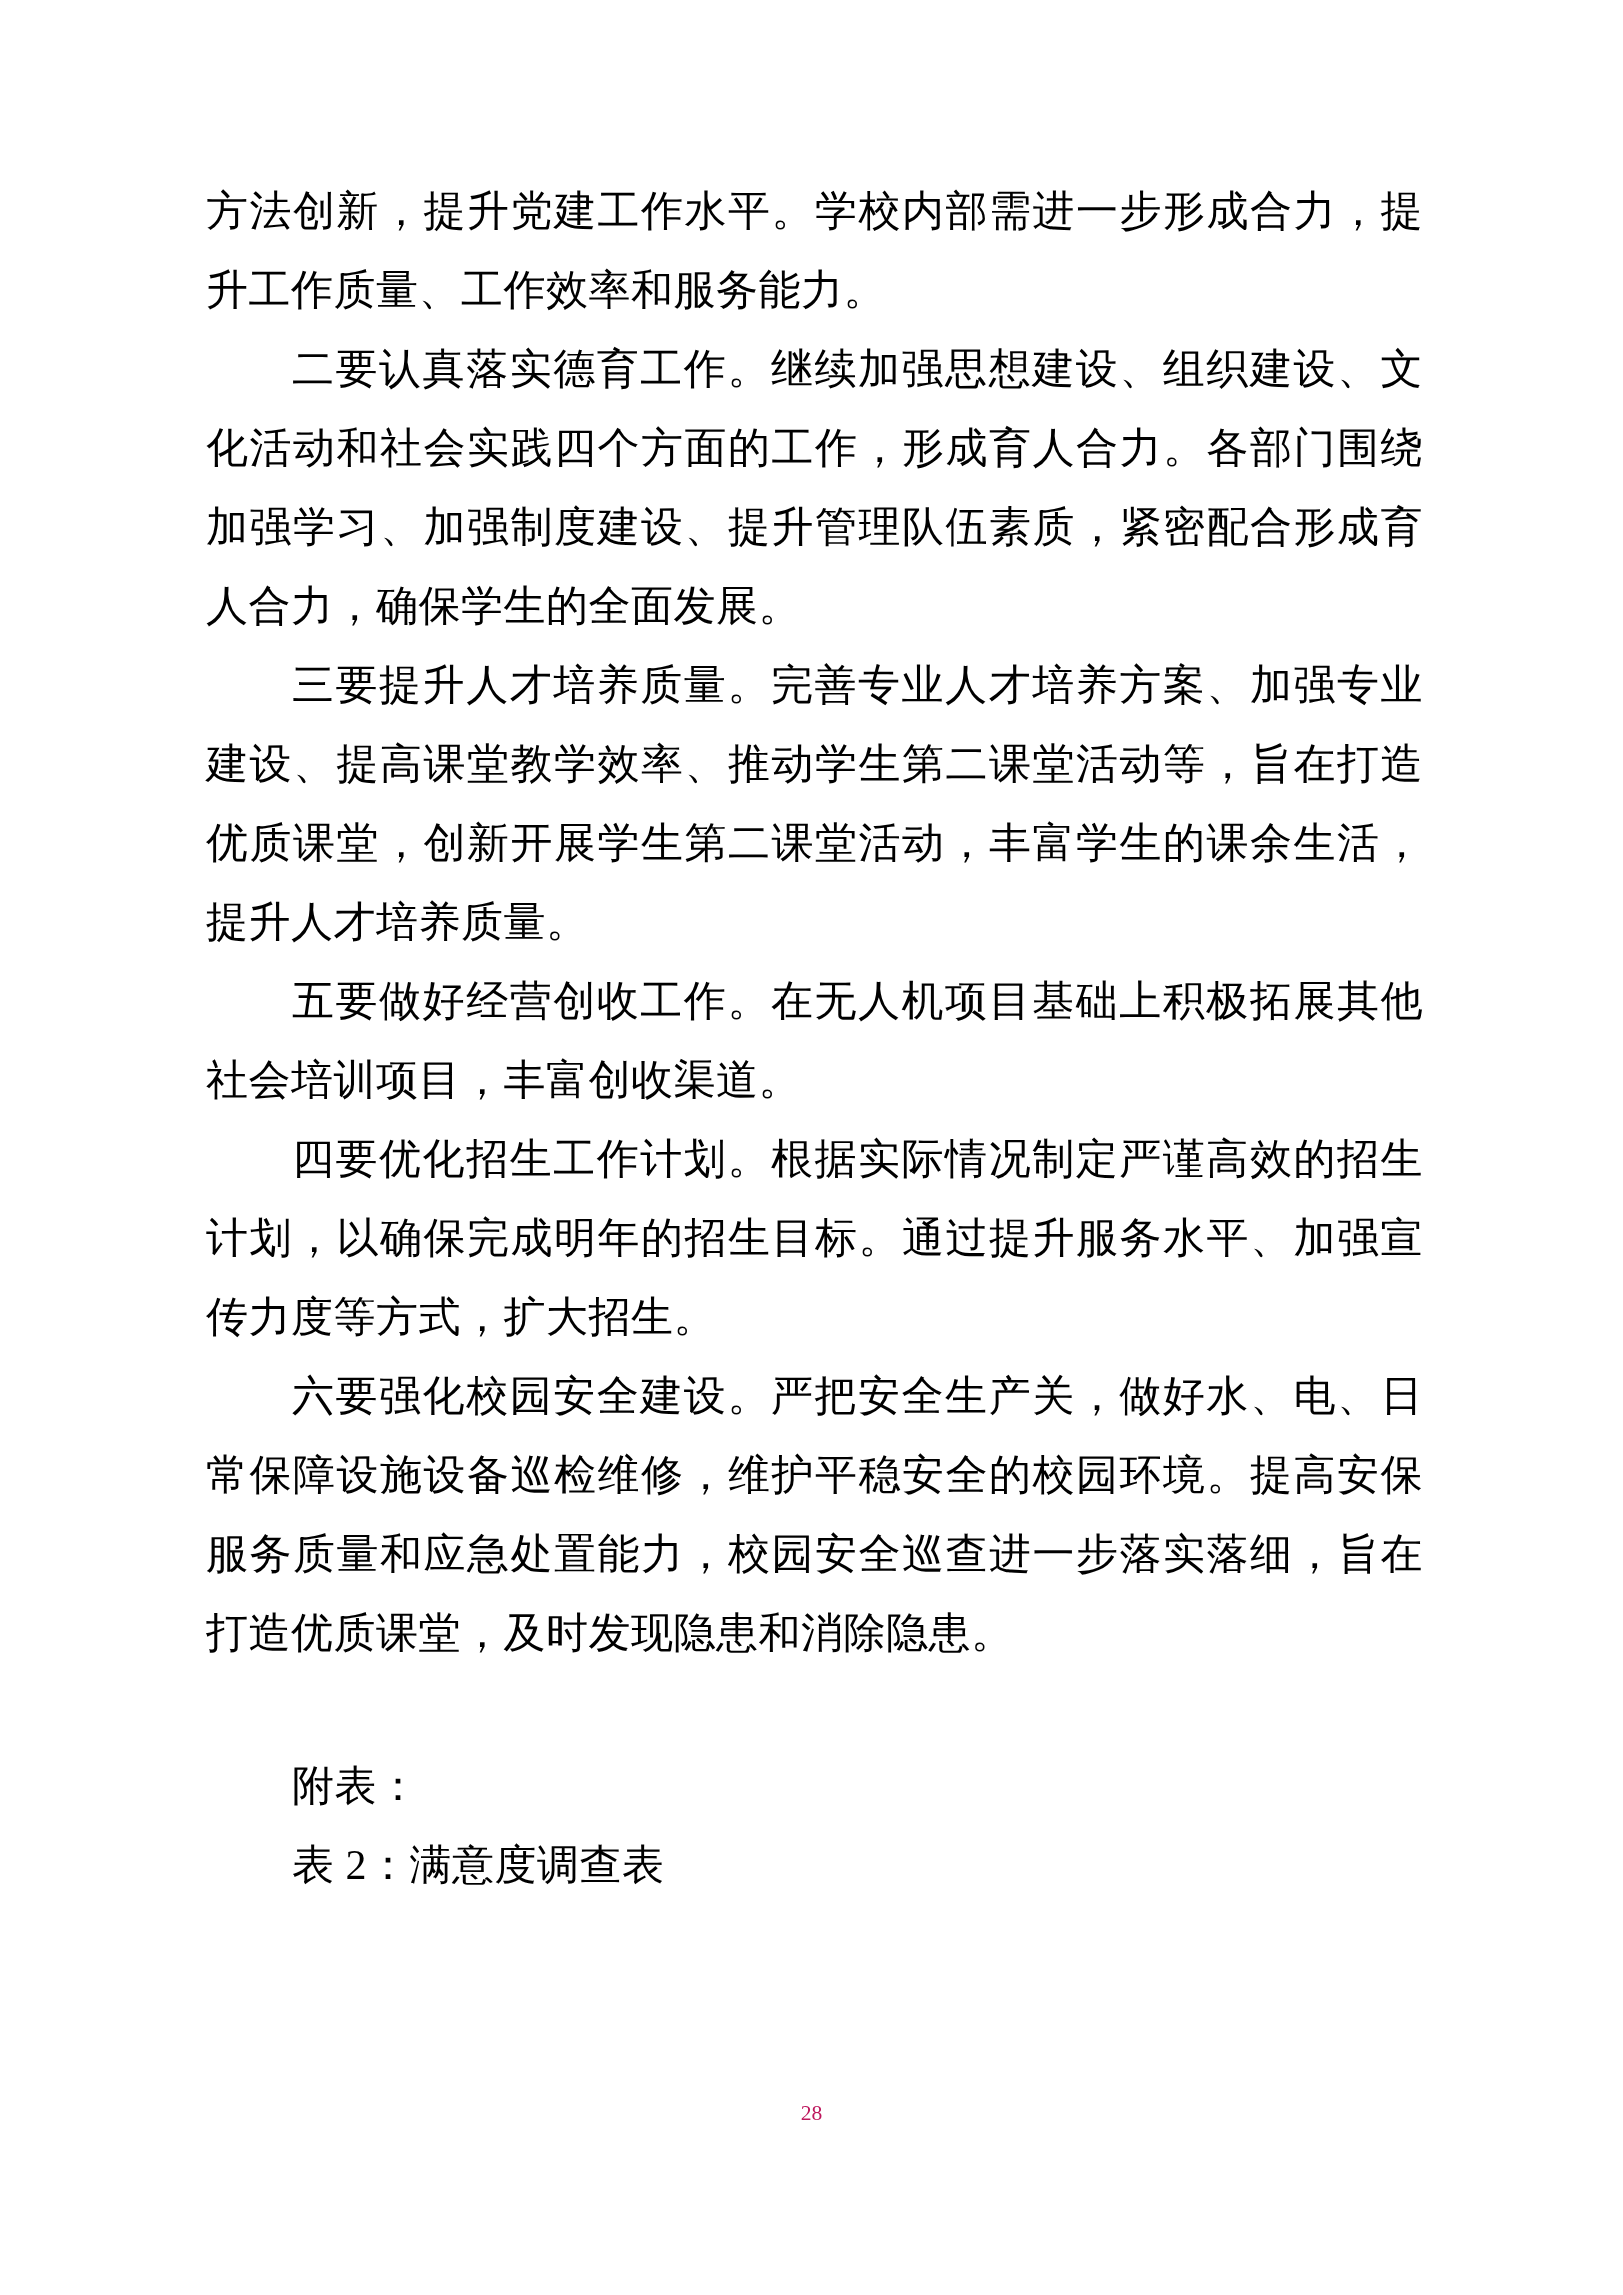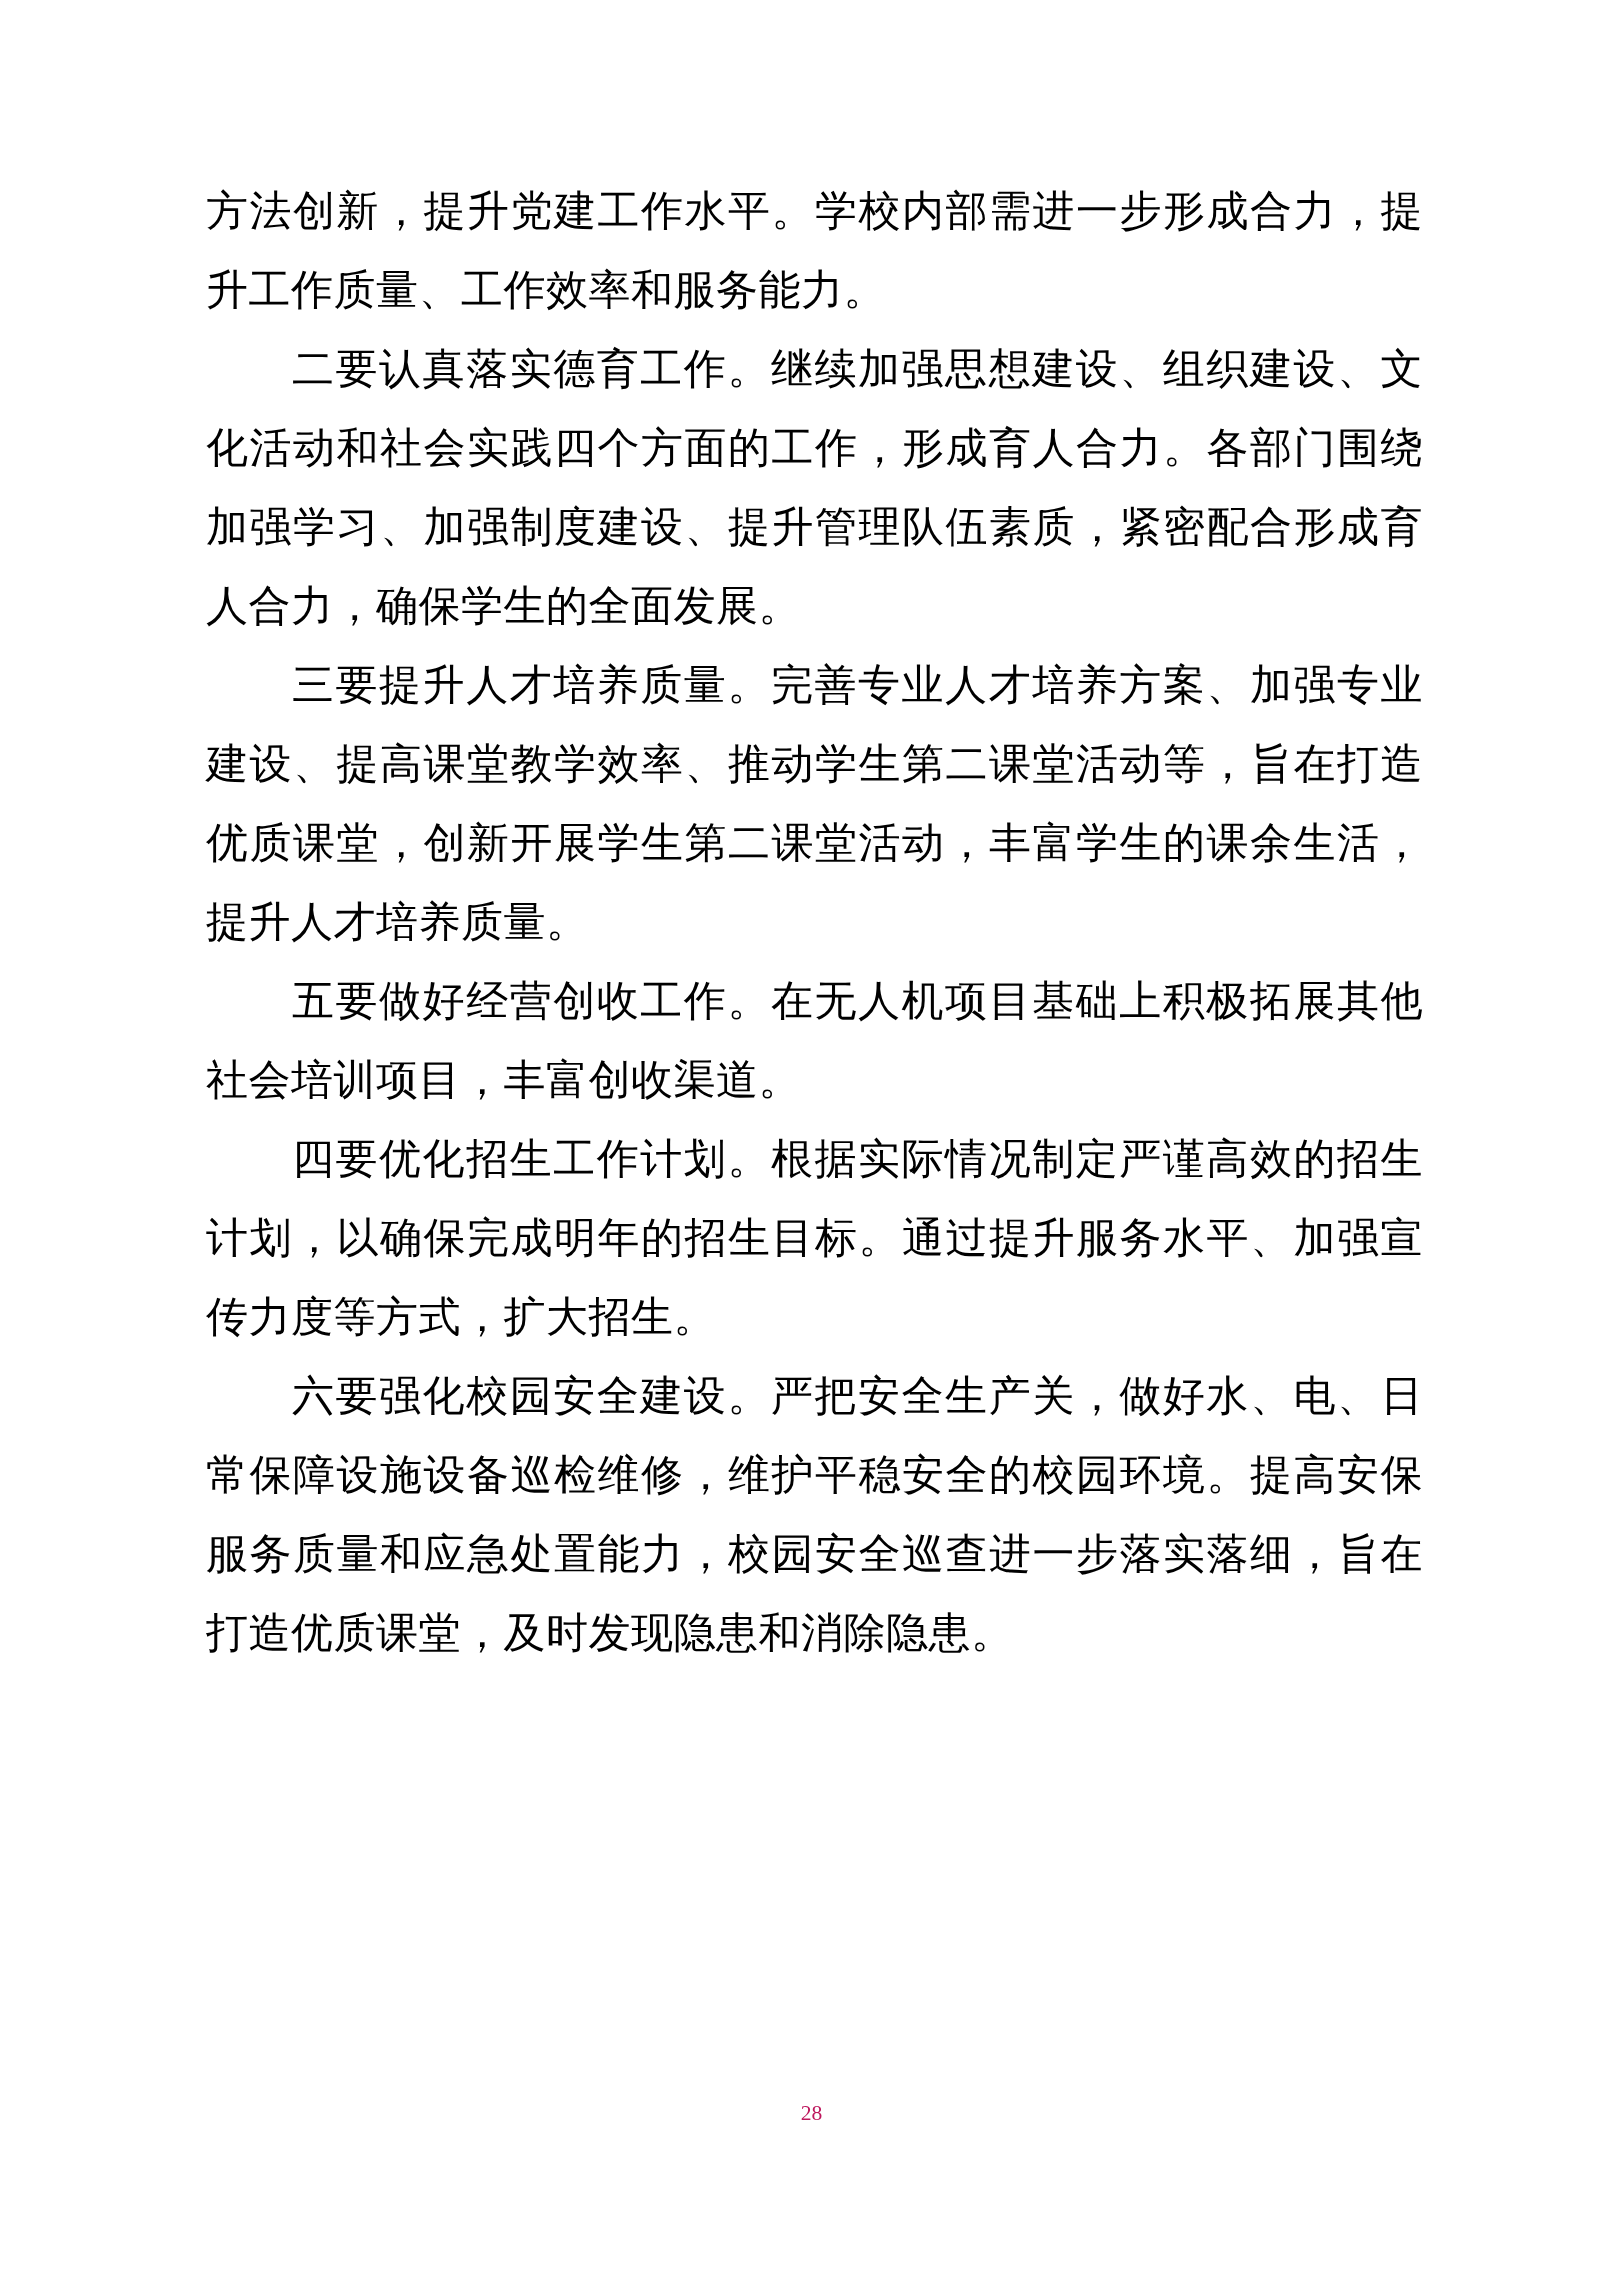--- a/index.html
+++ b/index.html
@@ -77,20 +77,22 @@
 
     <p class="para indent">五要做好经营创收工作。在无人机项目基础上积极拓展其他社会培训项目，丰富创收渠道。</p>
 
     <p class="para indent">四要优化招生工作计划。根据实际情况制定严谨高效的招生计划，以确保完成明年的招生目标。通过提升服务水平、加强宣传力度等方式，扩大招生。</p>
 
     <p class="para indent">六要强化校园安全建设。严把安全生产关，做好水、电、日常保障设施设备巡检维修，维护平稳安全的校园环境。提高安保服务质量和应急处置能力，校园安全巡查进一步落实落细，旨在打造优质课堂，及时发现隐患和消除隐患。</p>
 
     <div class="spacer-block"></div>
 
     <div class="attach-list">
+      <div class="attach-line">附表：</div>
+      <div class="attach-line">表 2：满意度调查表</div>
     </div>
 
   </div>
 
   <div class="page-number">28</div>
 
 </div>
 
 
 </body></html>

